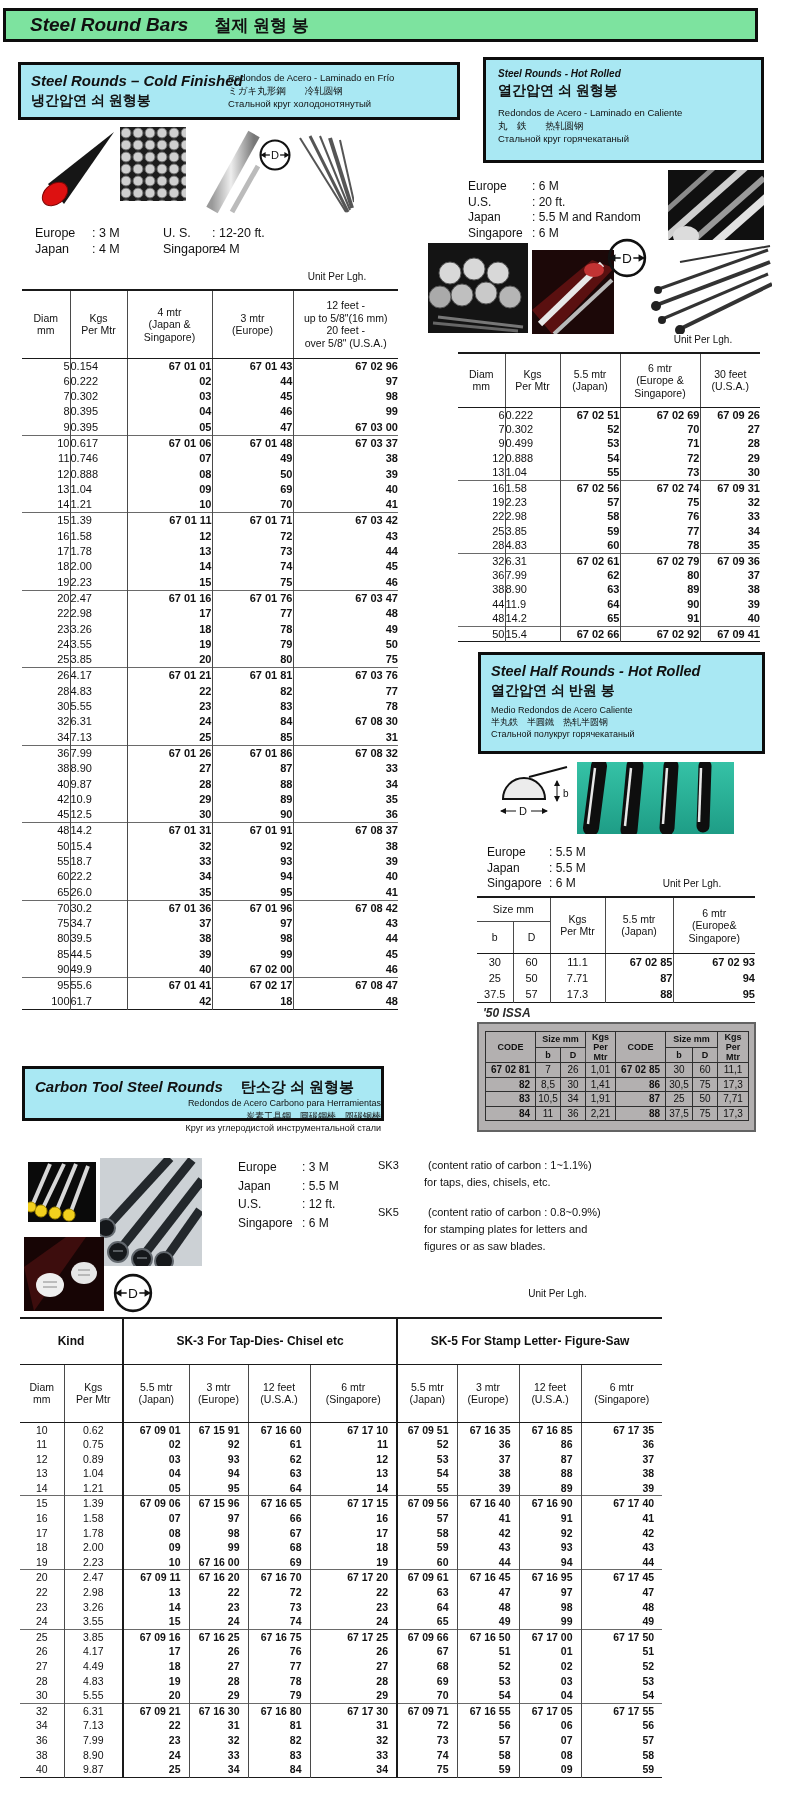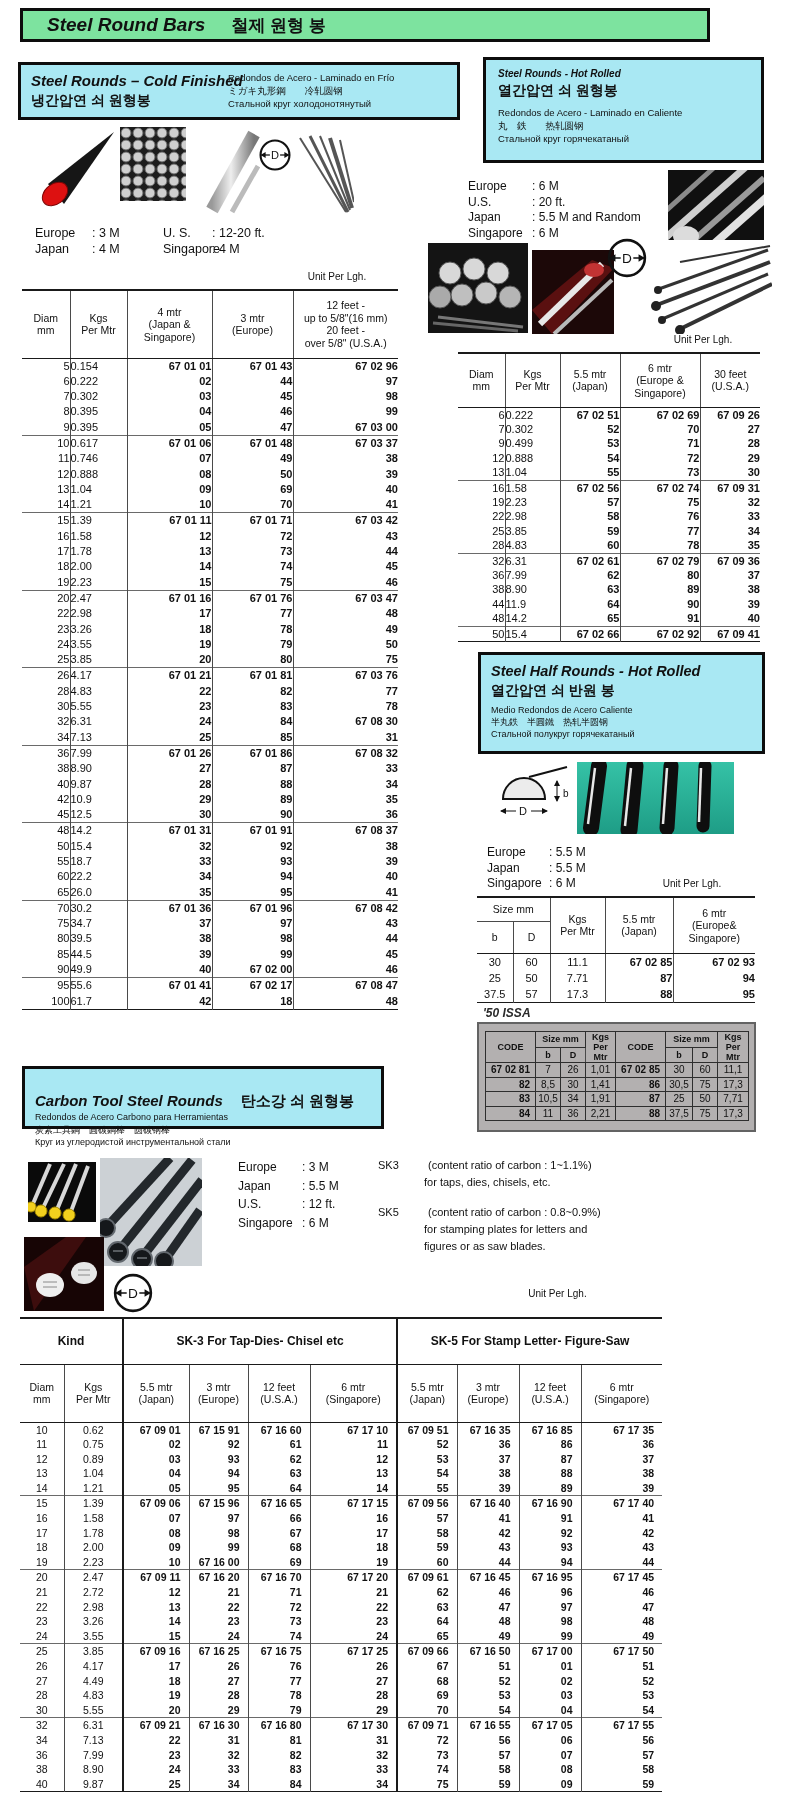--- a/index.html
+++ b/index.html
@@ -3,38 +3,38 @@
 <meta charset="utf-8">
 <style>
   * { margin:0; padding:0; box-sizing:border-box; }
   html,body { background:#fff; }
   body { font-family:"Liberation Sans", sans-serif; color:#111; }
   .page { position:relative; width:797px; height:1800px; background:#fff; overflow:hidden; }
   .abs { position:absolute; }
   svg { display:block; width:100%; height:100%; }
 
   
-  .banner { left:20px; top:8px; width:690px; height:34px; background:#7de39f; border:3px solid #0d0d0d; display:flex; align-items:center; }
+  .banner { left:3px; top:8px; width:755px; height:34px; background:#7de39f; border:3px solid #0d0d0d; display:flex; align-items:center; }
   .banner .te { font-size:19px; font-weight:bold; font-style:italic; margin-left:24px; white-space:nowrap; }
   .banner .tk { font-size:17px; font-weight:bold; margin-left:26px; white-space:nowrap; }
   .cyanbox { background:#a9e8f3; border:3px solid #0d0d0d; }
   .box-cold { left:18px; top:62px; width:442px; height:58px; display:flex; }
   .box-cold .lcol { padding:7px 0 0 10px; width:205px; }
   .box-cold .rcol { padding:6px 6px 0 2px; }
   .t-en { font-size:15px; font-weight:bold; font-style:italic; white-space:nowrap; }
   .t-ko { font-size:14px; font-weight:bold; margin-top:3px; white-space:nowrap; }
   .sub { font-size:9.5px; line-height:13px; white-space:nowrap; }
   .box-hot { left:483px; top:57px; width:281px; height:106px; padding:8px 0 0 12px; }
   .box-hot .t-en { font-size:10px; }
   .box-hot .subwrap { margin-top:6px; }
   .box-half { left:478px; top:652px; width:287px; height:102px; padding:8px 0 0 10px; }
   .box-half .t-en { font-size:14.5px; }
   .box-half .subwrap { margin-top:4px; }
   .box-half .sub { font-size:9px; line-height:12px; }
-  .box-carbon { left:22px; top:1066px; width:362px; height:63px; padding:20px 0 0 10px; }
+  .box-carbon { left:22px; top:1066px; width:362px; height:55px; padding:6px 0 0 10px;text-align:right; }
   .box-carbon .row1 { display:flex; align-items:baseline; gap:18px; }
   .box-carbon .sub { font-size:9px; line-height:12.5px; }
 
   
   .len-grid { display:grid; font-size:12.5px; line-height:16px; white-space:nowrap; }
   .len-cold { left:35px; top:225px; grid-template-columns:57px 71px 49px auto; }
   .len-list { font-size:12px; line-height:15.5px; white-space:nowrap; }
   .len-list .row { display:flex; }
   .len-hot { left:468px; top:179px; }
   .len-hot .lab { width:64px; }
@@ -1212,32 +1212,20 @@
             <td class="c-code sepL">67 09 11</td>
             <td class="c-code">67 16 20</td>
             <td class="c-code">67 16 70</td>
             <td class="c-code">67 17 20</td>
             <td class="c-code sepL">67 09 61</td>
             <td class="c-code">67 16 45</td>
             <td class="c-code">67 16 95</td>
             <td class="c-code">67 17 45</td>
           </tr>
           <tr>
-            <td class="c-diamC">21</td>
-            <td class="c-kgsC">2.72</td>
-            <td class="c-code sepL">12</td>
-            <td class="c-code">21</td>
-            <td class="c-code">71</td>
-            <td class="c-code">21</td>
-            <td class="c-code sepL">62</td>
-            <td class="c-code">46</td>
-            <td class="c-code">96</td>
-            <td class="c-code">46</td>
-          </tr>
-          <tr>
             <td class="c-diamC">22</td>
             <td class="c-kgsC">2.98</td>
             <td class="c-code sepL">13</td>
             <td class="c-code">22</td>
             <td class="c-code">72</td>
             <td class="c-code">22</td>
             <td class="c-code sepL">63</td>
             <td class="c-code">47</td>
             <td class="c-code">97</td>
             <td class="c-code">47</td>

